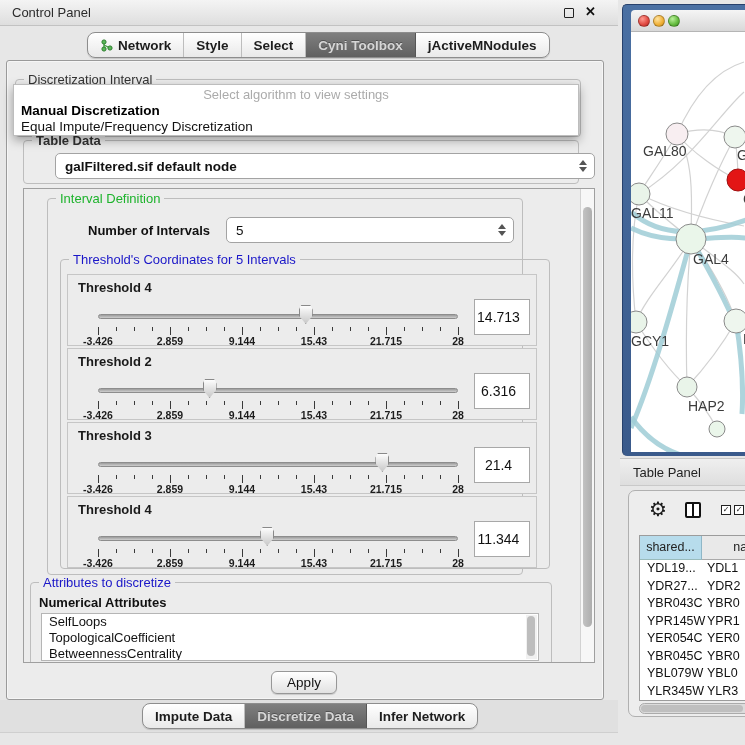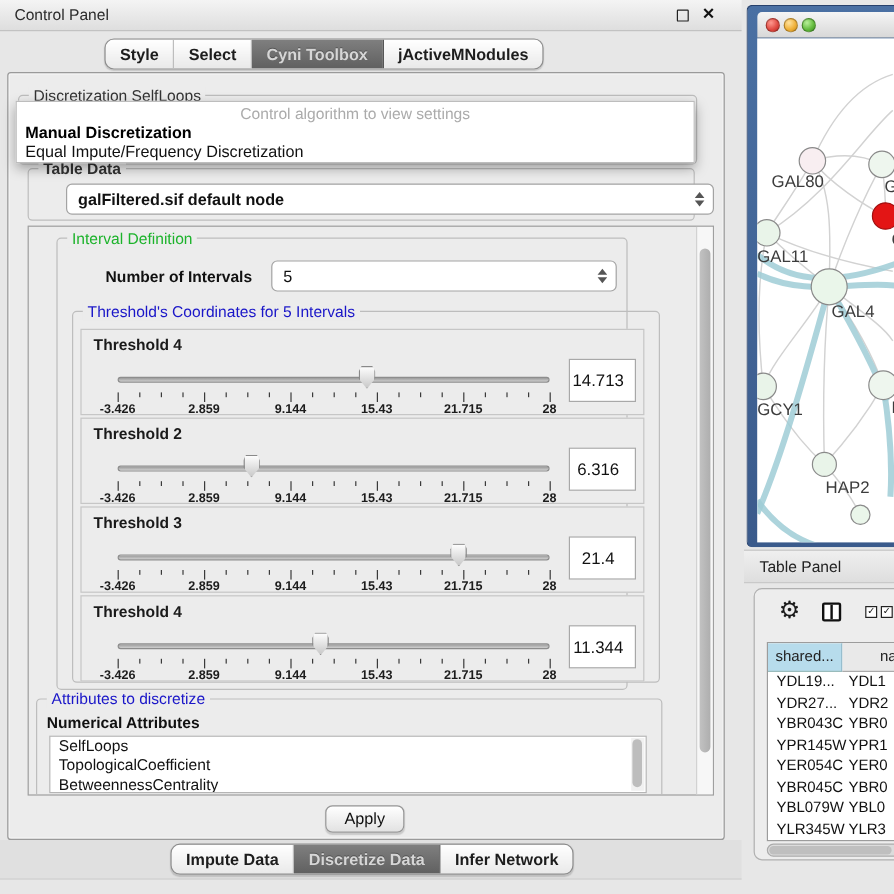--- a/index.html
+++ b/index.html
@@ -147,37 +147,47 @@
 <body>
 
 <div class="abs cp-titlebar">
   <span class="cp-title">Control Panel</span>
   <span class="float-btn"></span>
   <span class="close-btn">✕</span>
 </div>
 
 <div class="abs segbar top-tabbar" id="top-tabbar">
     <div class="seg">
+      <svg class="net-icon" viewBox="0 0 13 13">
+        <line x1="4" y1="3" x2="4" y2="10" stroke="#3d9e3d" stroke-width="1.3"></line>
+        <line x1="4" y1="6" x2="10" y2="9" stroke="#3d9e3d" stroke-width="1.3"></line>
+        <circle cx="4" cy="3" r="2.1" fill="#57b957" stroke="#2e7d2e"></circle>
+        <circle cx="4" cy="10" r="2.1" fill="#57b957" stroke="#2e7d2e"></circle>
+        <circle cx="10" cy="9" r="2.1" fill="#57b957" stroke="#2e7d2e"></circle>
+      </svg>
+      <span>Network</span>
+    </div>
+    <div class="seg">
       <span>Style</span>
     </div>
     <div class="seg">
       <span>Select</span>
     </div>
     <div class="seg selected">
       <span>Cyni Toolbox</span>
     </div>
     <div class="seg">
       <span>jActiveMNodules</span>
     </div>
   </div>
 
 <div class="abs main-panel">
 
   <div class="groupbox" style="left:8px; top:18px; width:566px; height:58px;">
-    <span class="group-title">Discretization SelfLoops</span>
+    <span class="group-title">Discretization Interval</span>
     <div class="combo focused" style="left:8px; top:22px; width:550px; height:27px;">
       <span class="stepper">
           <i class="up"></i>
           <i class="dn"></i>
         </span>
     </div>
   </div>
 
   <div class="groupbox" style="left:16px; top:79px; width:556px; height:44px;font-weight:bold;">
     <span class="group-title">Table Data</span>
@@ -395,21 +405,21 @@
     </div>
     <div class="seg selected">
       <span>Discretize Data</span>
     </div>
     <div class="seg">
       <span>Infer Network</span>
     </div>
   </div>
 
 <div class="abs popup">
-  <div class="popup-placeholder">Control algorithm to view settings</div>
+  <div class="popup-placeholder">Select algorithm to view settings</div>
   <div class="popup-opt1">Manual Discretization</div>
   <div class="popup-opt2">Equal Impute/Frequency Discretization</div>
 </div>
 
 <div class="abs net-window">
   <div class="net-titlebar">
     <span class="light red"></span>
     <span class="light yellow"></span>
     <span class="light green"></span>
   </div>

